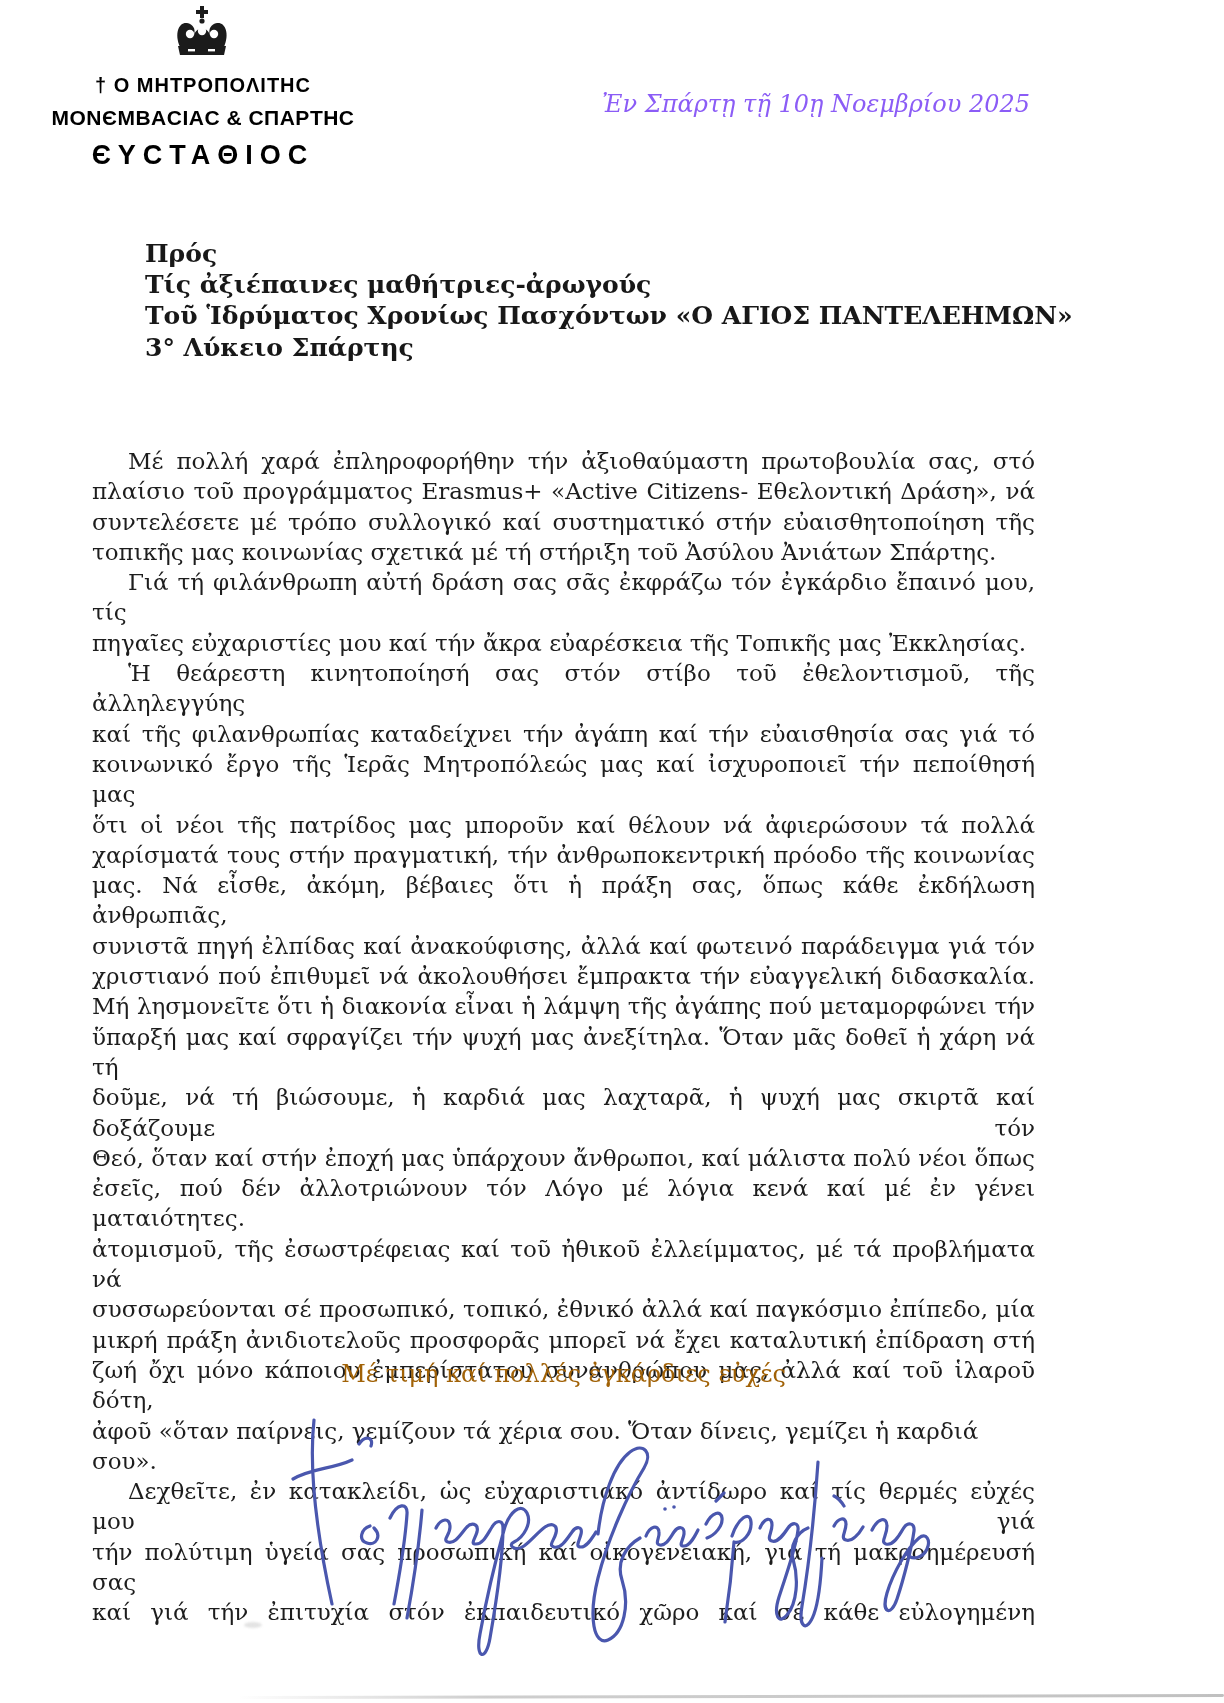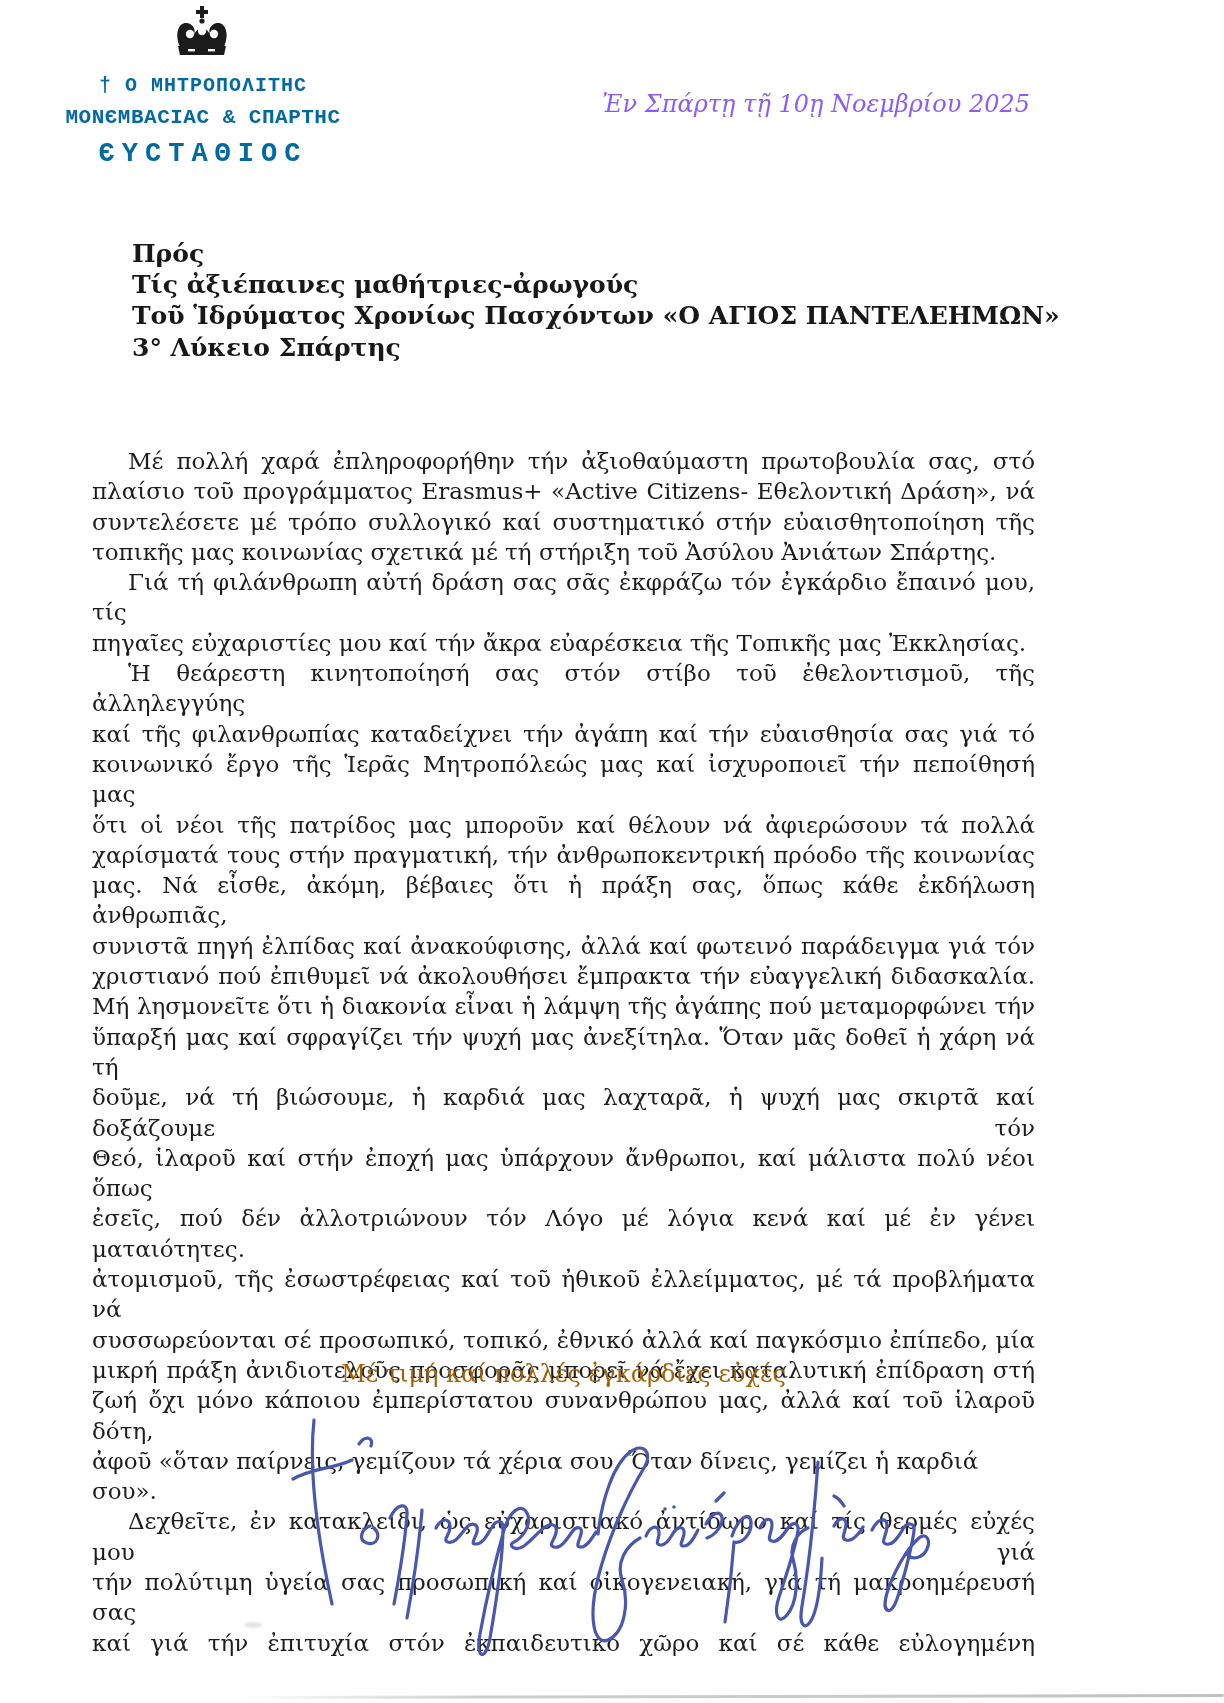--- a/index.html
+++ b/index.html
@@ -4,33 +4,33 @@
 <style>
   html,body{margin:0;padding:0;background:#e8e8e8;}
   .page{
     position:relative;width:1224px;height:1703px;background:#ffffff;
     font-family:"DejaVu Serif", serif;color:#1e1e1e;overflow:hidden;margin:0 auto;
   }
   
   .crown{position:absolute;left:170px;top:5px;width:64px;height:52px;}
   .letterhead{
     position:absolute;left:36px;top:74px;width:334px;text-align:center;
-    font-family:Liberation Mono, monospace;font-weight:bold;color:#0369a1;
+    font-family:Liberation Sans, sans-serif;font-weight:bold;color:#000000;
   }
   .lh1{font-size:20px;letter-spacing:1px;white-space:nowrap;}
   .lh2{font-size:21px;letter-spacing:0.5px;margin-top:9px;white-space:nowrap;}
   .lh3{font-size:27px;letter-spacing:7px;margin-top:10px;white-space:nowrap;}
   
   .date{
     position:absolute;left:580px;top:90px;width:450px;text-align:right;
     font-style:italic;font-size:24px;color:#8b5cf6;white-space:nowrap;
   }
   
   .recipient{
-    position:absolute;left:132px;top:238px;width:920px;
+    position:absolute;left:145px;top:238px;width:920px;
     font-weight:bold;font-size:25px;line-height:31.2px;color:#181818;
   }
   .recipient div{white-space:nowrap;}
   
   .letter-body{
     position:absolute;left:92px;top:446px;width:943px;
     font-size:23px;line-height:30.3px;color:#1d1d1d;
   }
   .salutation{font-weight:bold;text-indent:36px;}
   .bline{text-align:justify;text-align-last:justify;}
@@ -107,21 +107,21 @@
       <div class="bline">καί τῆς φιλανθρωπίας καταδείχνει τήν ἀγάπη καί τήν εὐαισθησία σας γιά τό</div>
       <div class="bline">κοινωνικό ἔργο τῆς Ἱερᾶς Μητροπόλεώς μας καί ἰσχυροποιεῖ τήν πεποίθησή μας</div>
       <div class="bline">ὅτι οἱ νέοι τῆς πατρίδος μας μποροῦν καί θέλουν νά ἀφιερώσουν τά πολλά</div>
       <div class="bline">χαρίσματά τους στήν πραγματική, τήν ἀνθρωποκεντρική πρόοδο τῆς κοινωνίας</div>
       <div class="bline">μας. Νά εἶσθε, ἀκόμη, βέβαιες ὅτι ἡ πράξη σας, ὅπως κάθε ἐκδήλωση ἀνθρωπιᾶς,</div>
       <div class="bline">συνιστᾶ πηγή ἐλπίδας καί ἀνακούφισης, ἀλλά καί φωτεινό παράδειγμα γιά τόν</div>
       <div class="bline">χριστιανό πού ἐπιθυμεῖ νά ἀκολουθήσει ἔμπρακτα τήν εὐαγγελική διδασκαλία.</div>
       <div class="bline">Μή λησμονεῖτε ὅτι ἡ διακονία εἶναι ἡ λάμψη τῆς ἀγάπης πού μεταμορφώνει τήν</div>
       <div class="bline">ὕπαρξή μας καί σφραγίζει τήν ψυχή μας ἀνεξίτηλα. Ὅταν μᾶς δοθεῖ ἡ χάρη νά τή</div>
       <div class="bline">δοῦμε, νά τή βιώσουμε, ἡ καρδιά μας λαχταρᾶ, ἡ ψυχή μας σκιρτᾶ καί δοξάζουμε τόν</div>
-      <div class="bline">Θεό, ἱλαροῦ καί στήν ἐποχή μας ὑπάρχουν ἄνθρωποι, καί μάλιστα πολύ νέοι ὅπως</div>
+      <div class="bline">Θεό, ὅταν καί στήν ἐποχή μας ὑπάρχουν ἄνθρωποι, καί μάλιστα πολύ νέοι ὅπως</div>
       <div class="bline">ἐσεῖς, πού δέν ἀλλοτριώνουν τόν Λόγο μέ λόγια κενά καί μέ ἐν γένει ματαιότητες.</div>
       <div class="bline">ἀτομισμοῦ, τῆς ἐσωστρέφειας καί τοῦ ἠθικοῦ ἐλλείμματος, μέ τά προβλήματα νά</div>
       <div class="bline">συσσωρεύονται σέ προσωπικό, τοπικό, ἐθνικό ἀλλά καί παγκόσμιο ἐπίπεδο, μία</div>
       <div class="bline">μικρή πράξη ἀνιδιοτελοῦς προσφορᾶς μπορεῖ νά ἔχει καταλυτική ἐπίδραση στή</div>
       <div class="bline">ζωή ὄχι μόνο κάποιου ἐμπερίστατου συνανθρώπου μας, ἀλλά καί τοῦ ἱλαροῦ δότη,</div>
       <div class="bline last">ἀφοῦ «ὅταν παίρνεις, γεμίζουν τά χέρια σου. Ὅταν δίνεις, γεμίζει ἡ καρδιά σου».</div>
       <div class="bline indent">Δεχθεῖτε, ἐν κατακλείδι, ὡς εὐχαριστιακό ἀντίδωρο καί τίς θερμές εὐχές μου γιά</div>
       <div class="bline">τήν πολύτιμη ὑγεία σας προσωπική καί οἰκογενειακή, γιά τή μακροημέρευσή σας</div>
       <div class="bline">καί γιά τήν ἐπιτυχία στόν ἐκπαιδευτικό χῶρο καί σέ κάθε εὐλογημένη</div>
     </div>

